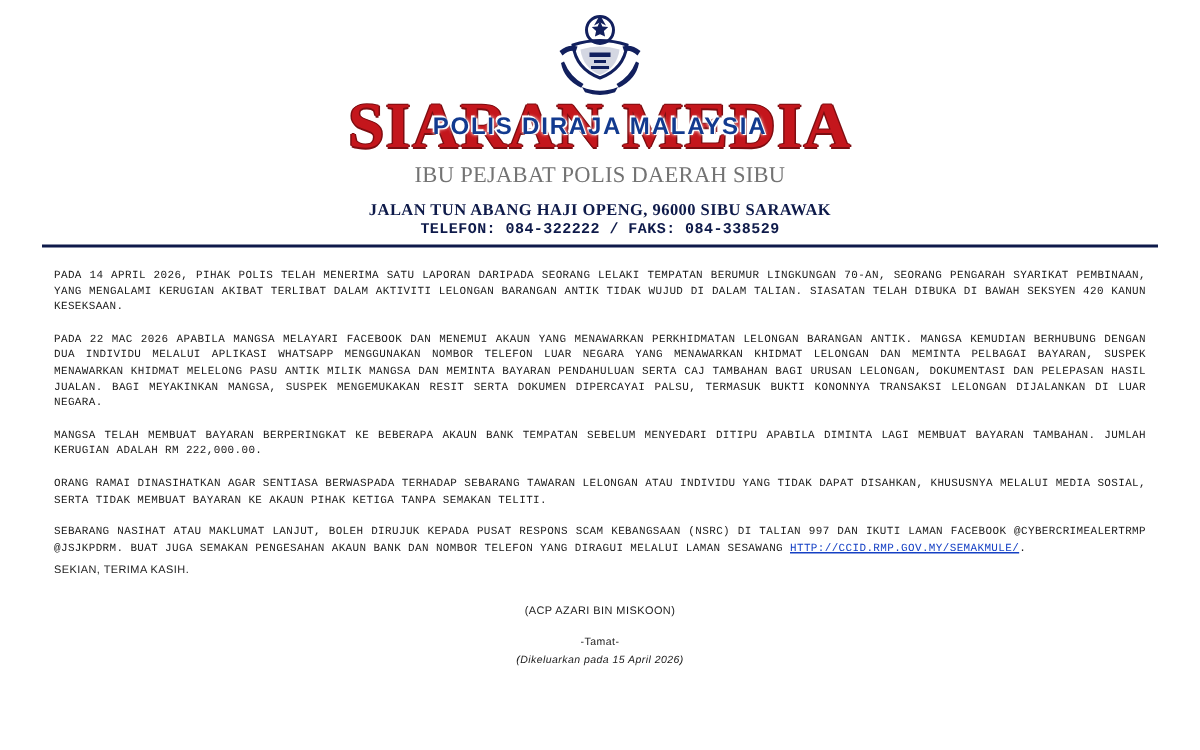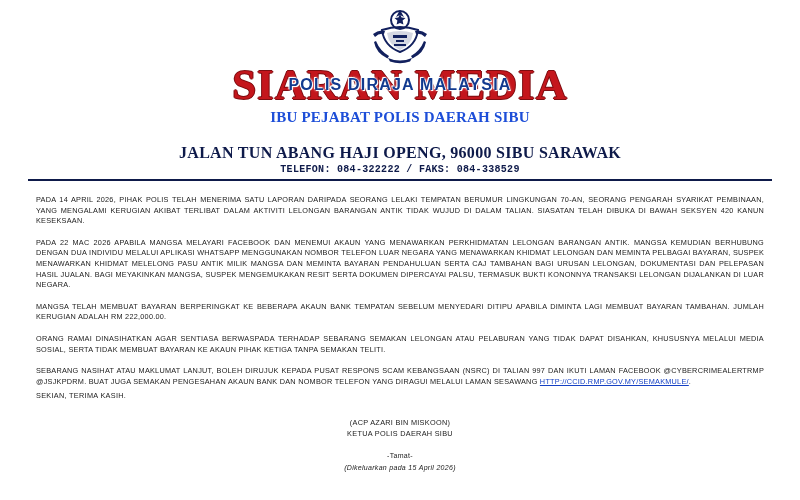--- a/index.html
+++ b/index.html
@@ -71,32 +71,32 @@
     font-family: "Liberation Sans", sans-serif;
     font-weight: bold;
     font-size: 16px;
     letter-spacing: 1.2px;
     color: #123a8f;
     text-shadow: 0 0 2px #ffffff, 0 0 3px #ffffff, 1px 1px 0 #ffffff, -1px -1px 0 #ffffff;
     white-space: nowrap;
   }
   .lh-line1 {
     font-family: "Liberation Serif", serif;
-    font-weight: bold;
+    font-weight: normal;
     font-size: 15px;
-    color: #1d4ed8;
+    color: #737373;
     margin-top: 1px;
     letter-spacing: .2px;
   }
   .lh-line2 {
     font-family: "Liberation Serif", serif;
     font-weight: bold;
-    font-size: 16px;
+    font-size: 11px;
     color: #0e1a4a;
-    margin-top: 18px;
+    margin-top: 8px;
     letter-spacing: .3px;
   }
   .lh-line3 {
     font-family: Liberation Mono, monospace;
     font-weight: bold;
     font-size: 10px;
     color: #0e1a4a;
     margin-top: 2px;
     letter-spacing: .3px;
   }
@@ -123,20 +123,21 @@
     margin-top: 14px;
     padding: 0 8px 0 8px;
   }
   .para {
     font-size: 7.3px;
     line-height: 10.6px;
     letter-spacing: .25px;
     text-align: justify;
     color: #1a1a1a;
     margin-bottom: 11px;
+    font-family: Liberation Mono, monospace;
   }
   .para:last-child { margin-bottom: 0; }
   .link {
     color: #1540c4;
     text-decoration: underline;
   }
 
   
   .sign-off {
     font-size: 7.3px;
@@ -203,28 +204,27 @@
       <div class="lh-line2">JALAN TUN ABANG HAJI OPENG, 96000 SIBU SARAWAK</div>
       <div class="lh-line3">TELEFON: 084-322222 / FAKS: 084-338529</div>
       <div class="rule"></div>
     </div>
 
 
     <div class="body">
       <p class="para">PADA 14 APRIL 2026, PIHAK POLIS TELAH MENERIMA  SATU LAPORAN DARIPADA SEORANG LELAKI TEMPATAN BERUMUR LINGKUNGAN  70-AN, SEORANG PENGARAH SYARIKAT PEMBINAAN, YANG MENGALAMI KERUGIAN AKIBAT TERLIBAT DALAM AKTIVITI LELONGAN BARANGAN ANTIK TIDAK WUJUD DI DALAM TALIAN. SIASATAN TELAH DIBUKA DI BAWAH SEKSYEN 420 KANUN KESEKSAAN.</p>
       <p class="para">PADA 22 MAC 2026 APABILA MANGSA MELAYARI FACEBOOK DAN MENEMUI AKAUN YANG MENAWARKAN PERKHIDMATAN LELONGAN BARANGAN ANTIK. MANGSA KEMUDIAN BERHUBUNG DENGAN DUA INDIVIDU MELALUI APLIKASI WHATSAPP MENGGUNAKAN NOMBOR TELEFON LUAR NEGARA YANG MENAWARKAN KHIDMAT LELONGAN DAN MEMINTA PELBAGAI BAYARAN, SUSPEK MENAWARKAN KHIDMAT MELELONG PASU ANTIK MILIK MANGSA DAN MEMINTA BAYARAN PENDAHULUAN SERTA CAJ TAMBAHAN BAGI URUSAN LELONGAN, DOKUMENTASI DAN PELEPASAN HASIL JUALAN. BAGI MEYAKINKAN MANGSA, SUSPEK MENGEMUKAKAN RESIT SERTA DOKUMEN DIPERCAYAI PALSU, TERMASUK BUKTI KONONNYA TRANSAKSI LELONGAN DIJALANKAN DI LUAR NEGARA.</p>
       <p class="para">MANGSA TELAH MEMBUAT BAYARAN BERPERINGKAT KE BEBERAPA AKAUN BANK TEMPATAN SEBELUM MENYEDARI DITIPU APABILA DIMINTA LAGI MEMBUAT BAYARAN TAMBAHAN. JUMLAH KERUGIAN ADALAH RM 222,000.00.</p>
-      <p class="para">ORANG RAMAI DINASIHATKAN AGAR SENTIASA BERWASPADA TERHADAP SEBARANG SEMAKAN LELONGAN ATAU PELABURAN YANG TIDAK DAPAT DISAHKAN, KHUSUSNYA MELALUI MEDIA SOSIAL, SERTA TIDAK MEMBUAT BAYARAN KE AKAUN PIHAK KETIGA TANPA SEMAKAN TELITI.</p>
+      <p class="para">ORANG RAMAI DINASIHATKAN AGAR SENTIASA BERWASPADA TERHADAP SEBARANG TAWARAN LELONGAN ATAU INDIVIDU YANG TIDAK DAPAT DISAHKAN, KHUSUSNYA MELALUI MEDIA SOSIAL, SERTA TIDAK MEMBUAT BAYARAN KE AKAUN PIHAK KETIGA TANPA SEMAKAN TELITI.</p>
       <p class="para"><span>SEBARANG NASIHAT ATAU MAKLUMAT LANJUT, BOLEH DIRUJUK KEPADA PUSAT RESPONS SCAM KEBANGSAAN (NSRC) DI TALIAN 997 DAN IKUTI LAMAN FACEBOOK @CYBERCRIMEALERTRMP @JSJKPDRM. BUAT JUGA SEMAKAN PENGESAHAN AKAUN BANK DAN NOMBOR TELEFON YANG DIRAGUI MELALUI LAMAN SESAWANG </span><a class="link" href="#">HTTP://CCID.RMP.GOV.MY/SEMAKMULE/</a><span>.</span></p>
     </div>
 
     <div class="sign-off">SEKIAN, TERIMA KASIH.</div>
 
     <div class="signature">
       <div>(ACP AZARI BIN MISKOON)</div>
-      <div>KETUA POLIS DAERAH SIBU</div>
     </div>
 
     <div class="tamat">-Tamat-</div>
     <div class="issued">(Dikeluarkan pada 15 April 2026)</div>
 
   </div>
 </div>
 
 </body></html>

